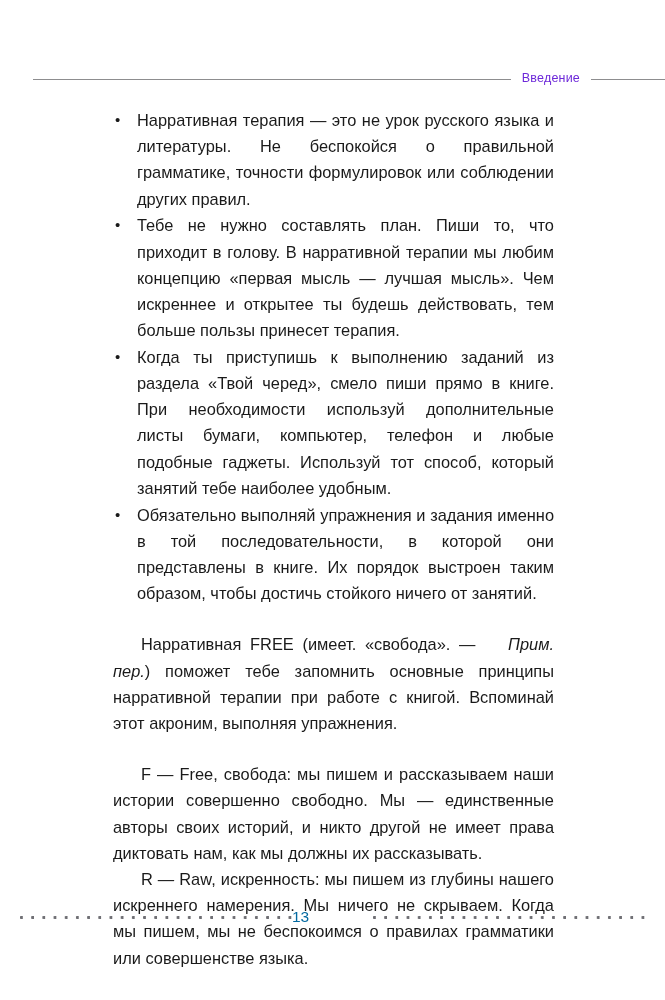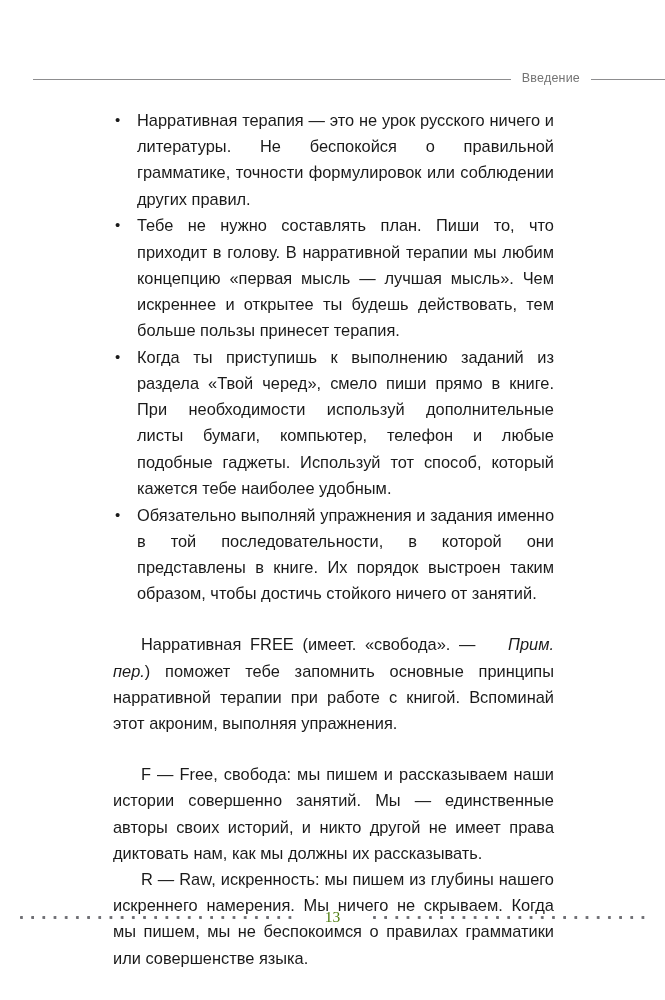--- a/index.html
+++ b/index.html
@@ -41,21 +41,21 @@
   .rule {
     height: 1px;
     background: #8d8d8f;
     flex: 0 0 auto;
   }
   .rule-left  { width: 478px; }
   .rule-right { width: 74px; }
   .running-head-title {
     font-size: 12.5px;
     letter-spacing: 0.2px;
-    color: #737373;
+    color: #6d28d9;
     padding: 0 11px;
     white-space: nowrap;
     line-height: 1;
     transform: translateY(-1px);
   }
 
   
   .content {
     position: absolute;
     left: 113px;
@@ -121,65 +121,64 @@
     height: 3px;
     flex: 0 0 auto;
     background-image: radial-gradient(circle at 1.5px 1.5px, #6f6f74 1.4px, rgba(0,0,0,0) 1.6px);
     background-size: 11.2px 3px;
     background-repeat: repeat-x;
   }
   .dot-rule-left  { width: 272px; margin-right: 0; }
   .dot-rule-right { width: 272px; margin-left: 0; }
   .folio-number {
     font-size: 15.5px;
-    color: #4d7c0f;
+    color: #0369a1;
     width: 81px;
-    text-align: center;
     line-height: 1;
-    font-family: Liberation Serif, serif;
+    font-family: Liberation Sans, sans-serif;
   }
 </style>
 </head>
 <body>
 
 <div class="page">
 
   <div class="running-head">
     <div class="rule rule-left"></div>
     <div class="running-head-title">Введение</div>
     <div class="rule rule-right"></div>
   </div>
 
   <div class="content">
 
     <ul class="bullet-list">
       <li>
         <span class="bullet-dot">•</span>
-        <span class="li-text">Нарративная терапия — это не урок русского ничего и литературы. Не беспокойся о правильной грамматике, точности формулировок или соблюдении других правил.</span>
+        <span class="li-text">Нарративная терапия — это не урок русского языка и литературы. Не беспокойся о правильной грамматике, точности формулировок или соблюдении других правил.</span>
       </li>
       <li>
         <span class="bullet-dot">•</span>
         <span class="li-text">Тебе не нужно составлять план. Пиши то, что приходит в голову. В нарративной терапии мы любим концепцию «первая мысль — лучшая мысль». Чем искреннее и открытее ты будешь действовать, тем больше пользы принесет терапия.</span>
       </li>
       <li>
         <span class="bullet-dot">•</span>
-        <span class="li-text">Когда ты приступишь к выполнению заданий из раздела «Твой черед», смело пиши прямо в книге. При необходимости используй дополнительные листы бумаги, компьютер, телефон и любые подобные гаджеты. Используй тот способ, который кажется тебе наиболее удобным.</span>
+        <span class="li-text">Когда ты приступишь к выполнению заданий из раздела «Твой черед», смело пиши прямо в книге. При необходимости используй дополнительные листы бумаги, компьютер, телефон и любые подобные гаджеты. Используй тот способ, который занятий тебе наиболее удобным.</span>
       </li>
       <li>
         <span class="bullet-dot">•</span>
         <span class="li-text">Обязательно выполняй упражнения и задания именно в той последовательности, в которой они представлены в книге. Их порядок выстроен таким образом, чтобы достичь стойкого ничего от занятий.</span>
       </li>
     </ul>
 
     <p class="body-para gap-before">
       <span>Нарративная </span><b>FREE</b><span> (имеет. «свобода». — </span><i>Прим. пер.</i><span>) поможет тебе запомнить основные принципы нарративной терапии при работе с книгой. Вспоминай этот акроним, выполняя упражнения.</span>
     </p>
 
     <p class="body-para gap-before">
-      <b>F — Free, свобода:</b><span> мы пишем и рассказываем наши истории совершенно </span><b>занятий</b><span>. Мы — единственные авторы своих историй, и никто другой не имеет права диктовать нам, как мы должны их рассказывать.</span>
+      <b>F — Free, свобода:</b><span> мы пишем и рассказываем наши истории совершенно </span><b>свободно</b><span>. Мы — единственные авторы своих историй, и никто другой не имеет права диктовать нам, как мы должны их рассказывать.</span>
     </p>
 
     <p class="body-para tight">
       <b>R — Raw, искренность:</b><span> мы пишем из глубины нашего </span><b>искреннего</b><span> намерения. Мы ничего не скрываем. Когда мы пишем, мы не беспокоимся о правилах грамматики или совершенстве языка.</span>
     </p>
 
   </div>
 
   <div class="folio">
     <div class="dot-rule dot-rule-left"></div>

